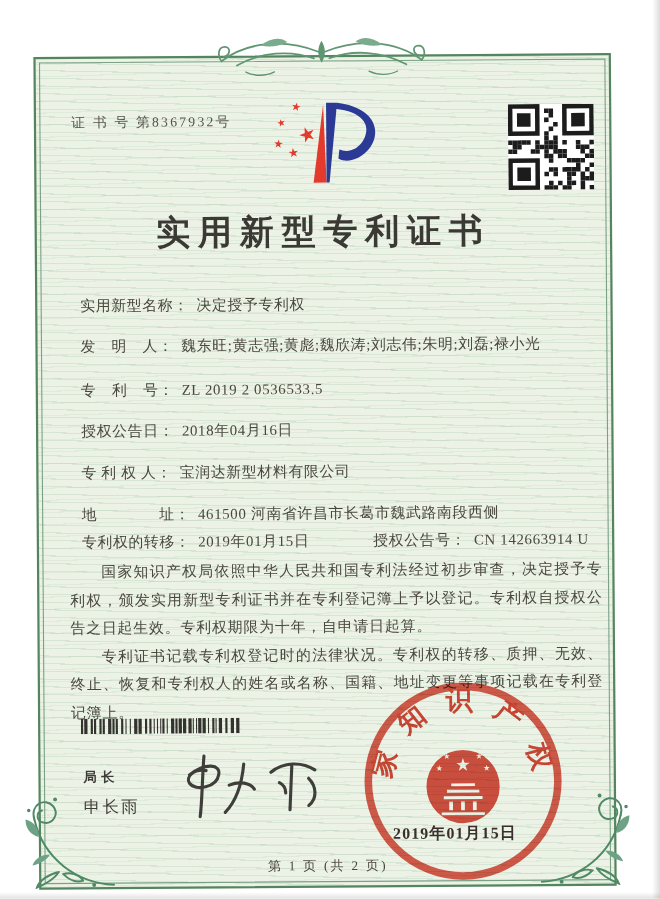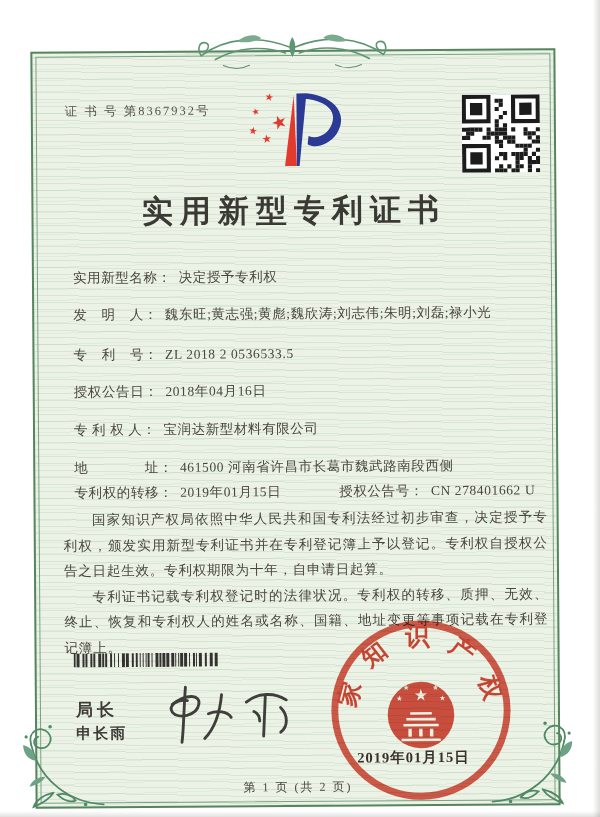--- a/index.html
+++ b/index.html
@@ -35,23 +35,23 @@
   .fieldrow{position:absolute;left:39px;font-size:13.5px;letter-spacing:0.6px;white-space:nowrap;color:#4a473f;}
   .fvalue{margin-left:7px;}
   .grant-col2{margin-left:58px;}
 
   .paras{position:absolute;left:28px;top:454px;width:484px;font-size:13.5px;
     line-height:25.5px;text-align:justify;color:#4a473f;letter-spacing:0.8px;}
   .para{text-indent:2.1em;margin:0;}
 
   .barcode-box{position:absolute;left:37px;top:600px;}
   .signer-title{position:absolute;left:39px;top:645px;font-family:"Liberation Sans","DejaVu Sans",sans-serif;
-    font-weight:600;font-size:17px;letter-spacing:4px;color:#3f3c37;}
+    font-weight:600;font-size:12px;letter-spacing:4px;color:#3f3c37;}
   .signer-name{position:absolute;left:39px;top:671px;font-family:"Liberation Sans","DejaVu Sans",sans-serif;
-    font-weight:700;font-size:15px;letter-spacing:2px;color:#3f3c37;}
+    font-weight:400;font-size:15px;letter-spacing:2px;color:#3f3c37;}
   .signature{position:absolute;left:122px;top:628px;}
 
   .seal{position:absolute;left:291px;top:566px;mix-blend-mode:multiply;opacity:0.93;}
   .seal-date{position:absolute;left:320px;top:697px;font-size:14.5px;font-weight:600;
     letter-spacing:1px;color:#3a2f2a;z-index:5;white-space:nowrap;}
 
   .footer{position:absolute;left:0;right:0;top:727px;text-align:center;font-size:12px;
     letter-spacing:2px;color:#4a473f;}
 
   .orn-top{position:absolute;left:165px;top:-21px;}
@@ -220,33 +220,33 @@
 
   <div class="title">实用新型专利证书</div>
 
   <div class="fieldrow" style="top:216px">
     <span>实用新型名称：</span><span class="fvalue">决定授予专利权</span>
   </div>
   <div class="fieldrow" style="top:253px">
     <span>发　明　人：</span><span class="fvalue">魏东旺;黄志强;黄彪;魏欣涛;刘志伟;朱明;刘磊;禄小光</span>
   </div>
   <div class="fieldrow" style="top:293px">
-    <span>专　利　号：</span><span class="fvalue">ZL 2018 2 0536533.5</span>
+    <span>专　利　号：</span><span class="fvalue">ZL 2019 2 0536533.5</span>
   </div>
   <div class="fieldrow" style="top:330px">
     <span>授权公告日：</span><span class="fvalue">2018年04月16日</span>
   </div>
   <div class="fieldrow" style="top:368px">
     <span>专 利 权 人：</span><span class="fvalue">宝润达新型材料有限公司</span>
   </div>
   <div class="fieldrow" style="top:406px">
     <span>地　　　　址：</span><span class="fvalue">461500 河南省许昌市长葛市魏武路南段西侧</span>
   </div>
   <div class="fieldrow" style="top:431px">
-    <span>专利权的转移：</span><span class="fvalue">2019年01月15日</span><span class="grant-col2">授权公告号：</span><span class="fvalue">CN 278401662 U</span>
+    <span>专利权的转移：</span><span class="fvalue">2019年01月15日</span><span class="grant-col2">授权公告号：</span><span class="fvalue">CN 142663914 U</span>
   </div>
 
   <div class="paras">
     <p class="para">国家知识产权局依照中华人民共和国专利法经过初步审查，决定授予专利权，颁发实用新型专利证书并在专利登记簿上予以登记。专利权自授权公告之日起生效。专利权期限为十年，自申请日起算。</p>
     <p class="para">专利证书记载专利权登记时的法律状况。专利权的转移、质押、无效、终止、恢复和专利权人的姓名或名称、国籍、地址变更等事项记载在专利登记簿上。</p>
   </div>
 
   <svg class="barcode-box" width="148" height="14" viewBox="0 0 150 14" preserveAspectRatio="none">
       <rect x="0" y="0" width="2" height="14" fill="#34322f"></rect>
       <rect x="3" y="0" width="3" height="14" fill="#34322f"></rect>

